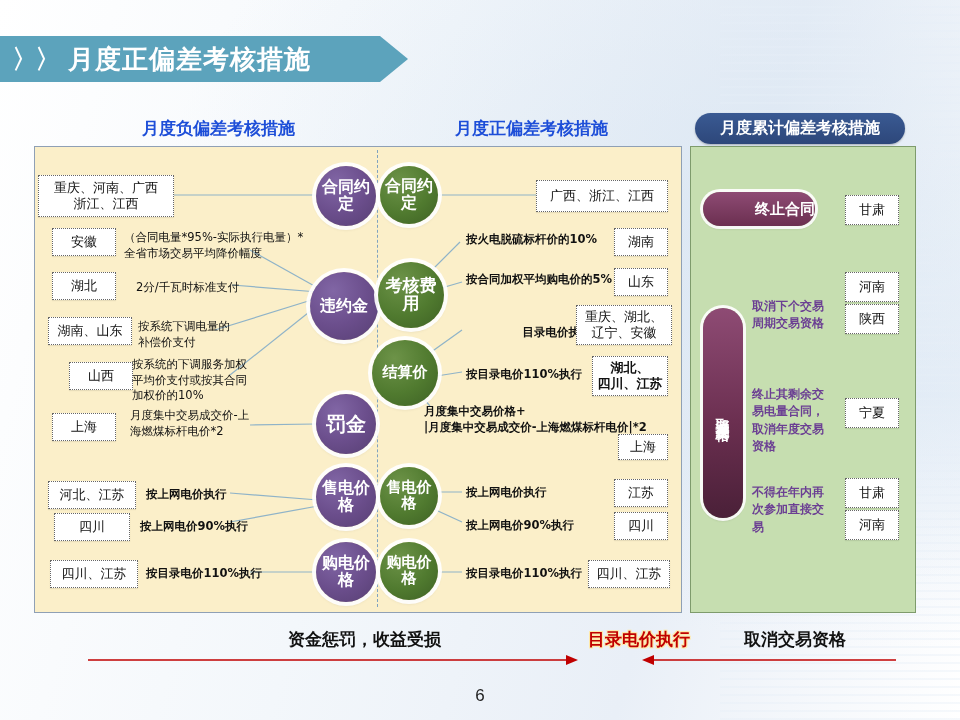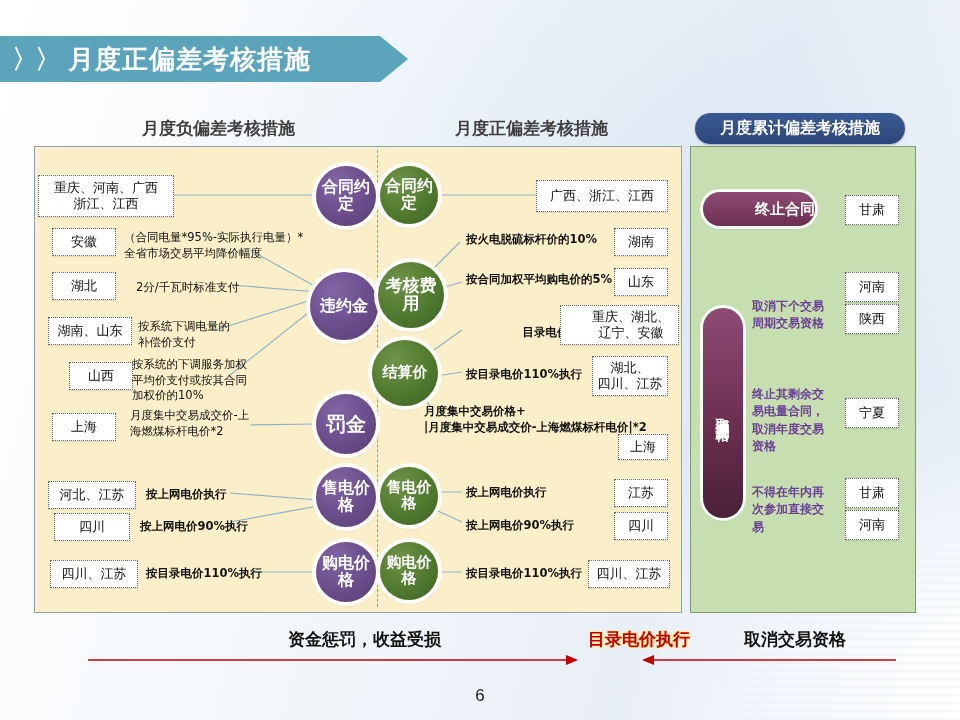--- a/index.html
+++ b/index.html
@@ -19,21 +19,21 @@
   
   .banner{position:absolute;left:0;top:36px;height:46px;width:380px;background:#5CA3BC;
     display:flex;align-items:center;}
   .banner .chev{color:#fff;font-size:26px;font-weight:bold;line-height:1;margin-left:12px;letter-spacing:-3px;}
   .banner .btxt{color:#fff;font-size:26px;font-weight:bold;margin-left:10px;letter-spacing:1px;
     font-family:"DejaVu Sans",sans-serif;}
   .banner-tip{position:absolute;left:380px;top:36px;width:0;height:0;
     border-top:23px solid transparent;border-bottom:23px solid transparent;border-left:28px solid #5CA3BC;}
 
   
-  .col-head{position:absolute;font-size:17px;font-weight:bold;color:#404040;
+  .col-head{position:absolute;font-size:17px;font-weight:bold;color:#1d4ed8;
     font-family:"DejaVu Sans",sans-serif;white-space:nowrap;}
   #head-neg{left:142px;top:117px;}
   #head-pos{left:455px;top:117px;}
   .pill-head{position:absolute;left:695px;top:113px;width:210px;height:31px;border-radius:16px;
     background:linear-gradient(180deg,#3a5a93 0%,#2d477a 100%);color:#fff;font-size:16px;font-weight:bold;
     display:flex;align-items:center;justify-content:center;font-family:"DejaVu Sans",sans-serif;
     box-shadow:0 1px 2px rgba(0,0,0,.25);}
 
   
   .panel-main{position:absolute;left:34px;top:146px;width:646px;height:465px;
@@ -198,24 +198,24 @@
 
 <div class="sbox" style="left:536px;top:180px;width:130px;height:30px;">广西、浙江、江西</div>
 
 <div class="desc b" style="left:466px;top:232px;width:160px;">按火电脱硫标杆价的10%</div>
 <div class="sbox" style="left:614px;top:228px;width:52px;height:26px;">湖南</div>
 
 <div class="desc b" style="left:466px;top:272px;width:165px;">按合同加权平均购电价的5%</div>
 <div class="sbox" style="left:614px;top:268px;width:52px;height:26px;">山东</div>
 
 <div class="desc b" style="left:492px;top:325px;width:130px;text-align:center;">目录电价执行</div>
-<div class="sbox" style="left:560px;top:305px;width:94px;height:38px;padding-left:23px;">重庆、湖北、<br>辽宁、安徽</div>
+<div class="sbox" style="left:576px;top:305px;width:94px;height:38px;">重庆、湖北、<br>辽宁、安徽</div>
 
 <div class="desc b" style="left:466px;top:367px;width:140px;">按目录电价110%执行</div>
-<div class="sbox" style="left:592px;top:356px;width:74px;height:38px;">湖北、<br>四川、江苏</div>
+<div class="sbox" style="left:592px;top:356px;width:74px;height:38px;font-weight:bold;">湖北、<br>四川、江苏</div>
 
 <div class="desc b" style="left:424px;top:404px;width:250px;">月度集中交易价格+<br>|月度集中交易成交价-上海燃煤标杆电价|*2</div>
 <div class="sbox" style="left:618px;top:434px;width:48px;height:24px;">上海</div>
 
 <div class="desc b" style="left:466px;top:485px;width:150px;">按上网电价执行</div>
 <div class="sbox" style="left:614px;top:479px;width:52px;height:26px;">江苏</div>
 
 <div class="desc b" style="left:466px;top:518px;width:160px;">按上网电价90%执行</div>
 <div class="sbox" style="left:614px;top:512px;width:52px;height:26px;">四川</div>
 

